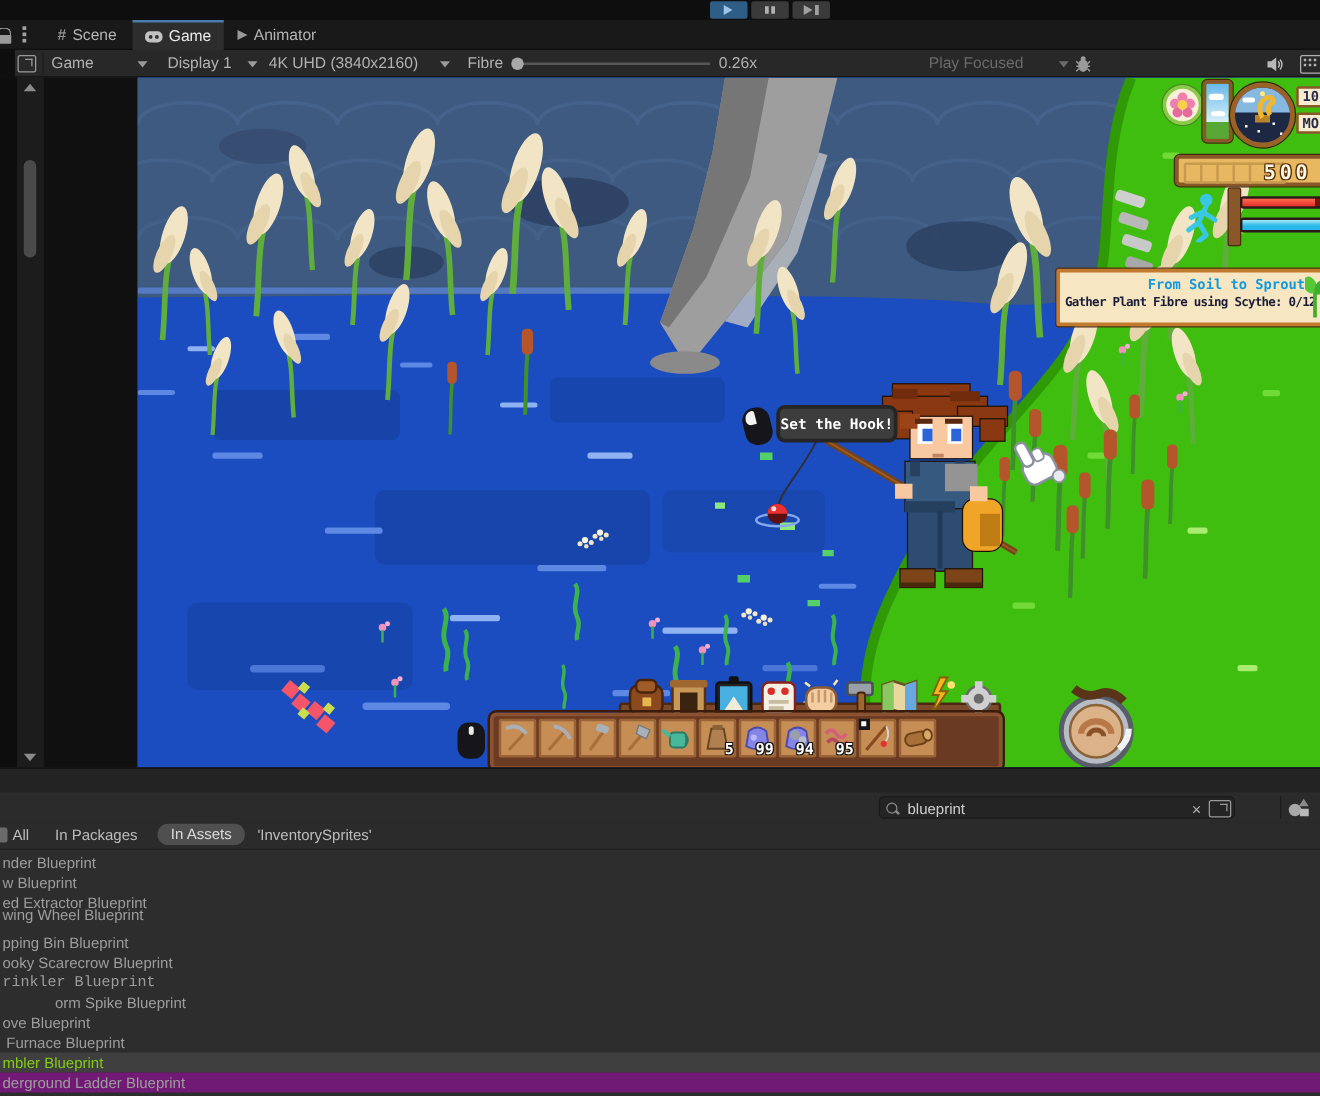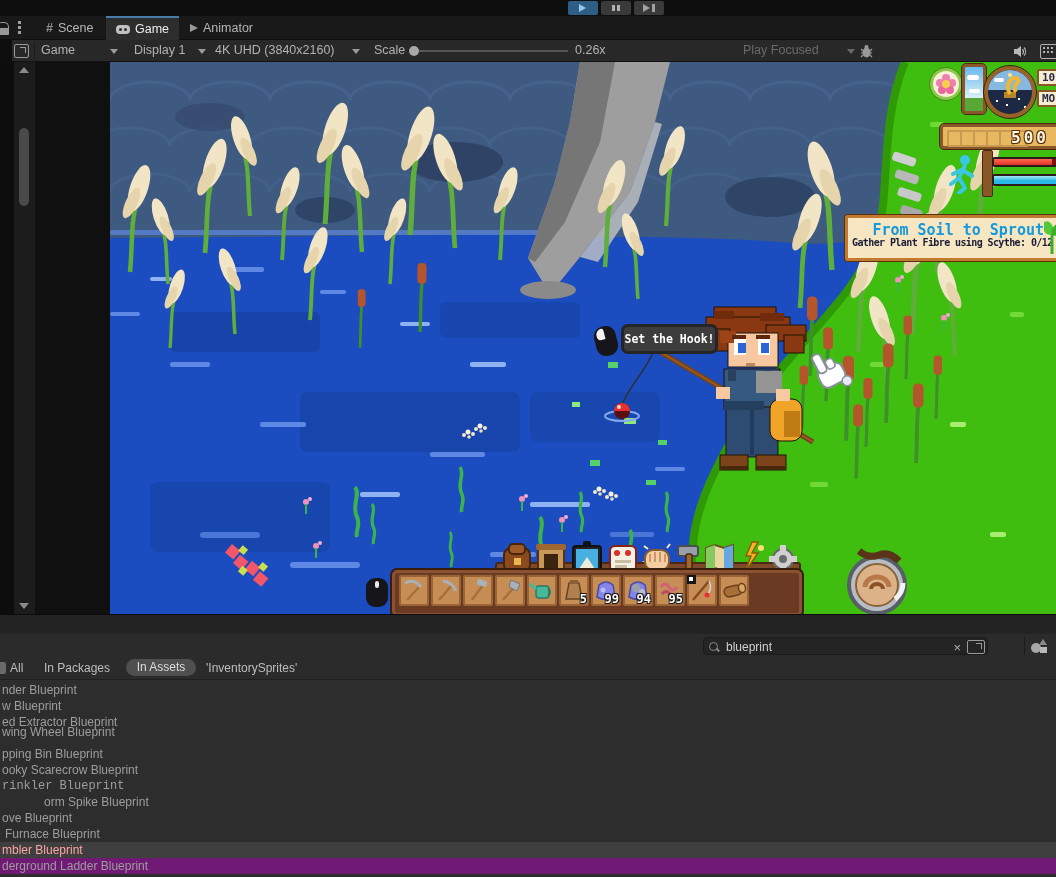--- a/index.html
+++ b/index.html
@@ -27,21 +27,21 @@
   #lscroll{left:14px;top:62px;width:22px;height:552px;background:#1c1c1c;border-right:1px solid #101010;box-sizing:border-box;}
   #letterbox{left:36px;top:62px;width:74px;height:552px;background:#101010;}
   .sarrow{width:0;height:0;border-left:5px solid transparent;border-right:5px solid transparent;}
   
   #gameview{left:110px;top:62px;width:946px;height:552px;overflow:hidden;background:#1b4dc0;}
   
   #tooltip{left:511px;top:262px;width:97px;height:30px;background:#3d3d3d;border:3px solid #252525;border-radius:7px;box-sizing:border-box;
            display:flex;align-items:center;justify-content:center;color:#fff;font-weight:bold;font-size:11.5px;}
   
   #quest{left:735px;top:153px;width:216px;height:46px;background:#f6e6c1;border:3px solid #c27a2e;outline:1px solid #5a3010;border-radius:2px;box-sizing:border-box;}
-  #quest .t{position:absolute;right:14px;top:3px;font-size:15px;font-weight:bold;color:#1499dd;}
+  #quest .t{position:absolute;right:14px;top:3px;font-size:11px;font-weight:bold;color:#1499dd;}
   #quest .o{position:absolute;left:4px;top:19px;font-size:10px;font-weight:bold;color:#1c1c38;letter-spacing:-0.6px;white-space:nowrap;}
   
   .wood{background:#e8b860;border:3px solid #8a5828;outline:1px solid #4a2a0c;border-radius:4px;box-sizing:border-box;}
   
   .slot{width:30px;height:31px;margin:2px 1px;background:#c68d55;border:2px solid #9a6436;border-radius:2px;position:relative;box-sizing:border-box;}
   .cnt{position:absolute;right:0px;bottom:-2px;font-family:"DejaVu Sans Mono",monospace;font-weight:bold;font-size:12px;color:#fff;
        text-shadow:1px 1px 0 #1a1a1a,-1px 1px 0 #1a1a1a,1px -1px 0 #1a1a1a,-1px -1px 0 #1a1a1a;}
   
   #pb-gap{left:0;top:614px;width:1056px;height:20px;background:#232323;border-top:1px solid #0c0c0c;box-sizing:border-box;}
   #pb-toolbar{left:0;top:634px;width:1056px;height:24px;background:#2b2b2b;}
@@ -96,21 +96,21 @@
     <span class="abs" style="left:14px;top:4px;width:13px;height:12px;border:1.5px solid #9a9a9a;border-radius:2px;">
       <i style="position:absolute;right:2px;top:2px;width:5px;height:5px;border-top:1.5px solid #9a9a9a;border-right:1.5px solid #9a9a9a;"></i>
     </span>
     <span class="abs" style="left:34px;top:2px;width:1px;height:18px;background:#1c1c1c;"></span>
     <span class="dd" style="left:41px;"><span>Game</span></span>
     <span class="caret abs" style="left:110px;top:9px;"></span>
     <span class="dd" style="left:134px;"><span>Display 1</span></span>
     <span class="caret abs" style="left:198px;top:9px;"></span>
     <span class="dd" style="left:215px;"><span>4K UHD (3840x2160)</span></span>
     <span class="caret abs" style="left:352px;top:9px;"></span>
-    <span class="dd" style="left:374px;">Scale</span>
+    <span class="dd" style="left:374px;">Fibre</span>
     <span class="abs" style="left:410px;top:10px;width:158px;height:2px;background:#565656;"></span>
     <span class="abs" style="left:409px;top:6px;width:10px;height:10px;background:#a8a8a8;border-radius:50%;"></span>
     <span class="dd" style="left:575px;">0.26x</span>
     <span class="dd dim" style="left:743px;"><span>Play Focused</span></span>
     <span class="caret abs" style="left:847px;top:9px;border-top-color:#6a6a6a;"></span>
     <svg class="abs" style="left:859px;top:4px;" width="15" height="15" viewBox="0 0 15 15">
       <ellipse cx="7.5" cy="8.5" rx="4" ry="5" fill="#9a9a9a"></ellipse>
         <circle cx="7.5" cy="3" r="2" fill="#9a9a9a"></circle>
       <path d="M2,5 L4,7 M2,9 L4,9 M2,13 L4,11 M13,5 L11,7 M13,9 L11,9 M13,13 L11,11" stroke="#9a9a9a" stroke-width="1.2"></path>
     </svg>
@@ -605,17 +605,17 @@
     <div class="row" style="top:2px;">nder Blueprint</div>
     <div class="row" style="top:18px;">w Blueprint</div>
     <div class="row" style="top:34px;">ed Extractor Blueprint</div>
     <div class="row" style="top:44px;">wing Wheel Blueprint</div>
     <div class="row" style="top:66px;">pping Bin Blueprint</div>
     <div class="row" style="top:82px;">ooky Scarecrow Blueprint</div>
     <div class="row" style="top:98px;font-family:Liberation Mono, monospace;">rinkler Blueprint</div>
     <div class="row" style="top:114px;margin-left:42px;">orm Spike Blueprint</div>
     <div class="row" style="top:130px;">ove Blueprint</div>
     <div class="row" style="top:146px;padding-left:5px;">Furnace Blueprint</div>
-    <div class="row" style="top:162px;background:#3f3f3f;color:#fca5a5;">mbler Blueprint</div>
+    <div class="row" style="top:162px;background:#3f3f3f;color:#84cc16;">mbler Blueprint</div>
     <div class="row" style="top:178px;background:#701a75;">derground Ladder Blueprint</div>
   </div>
 
 </div>
 
 </body></html>

